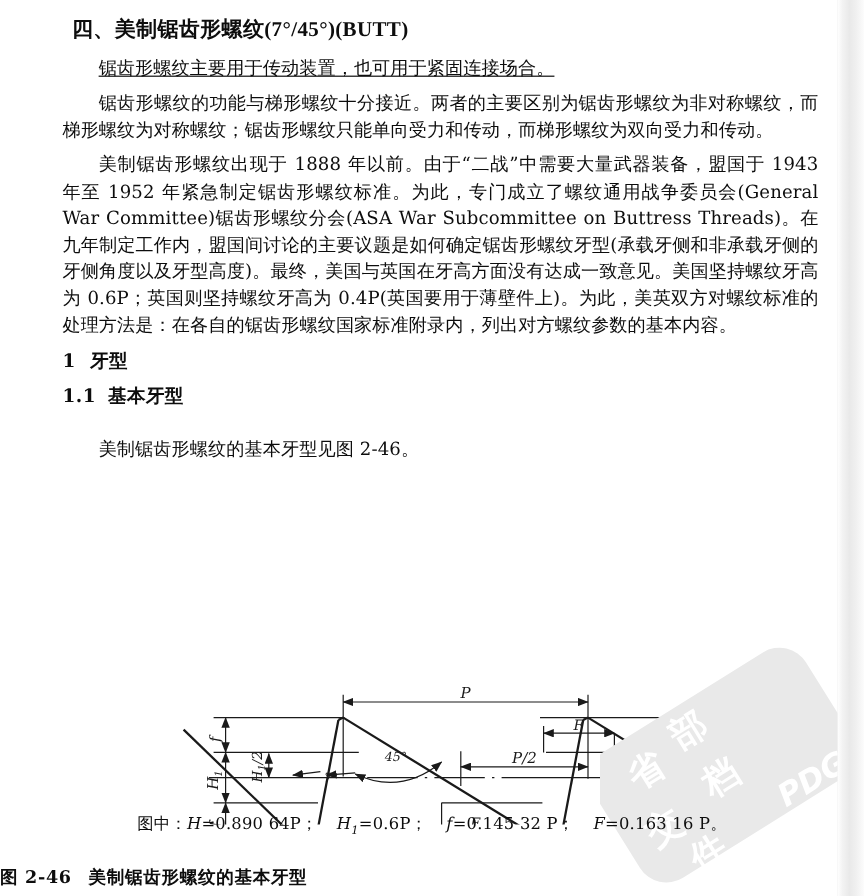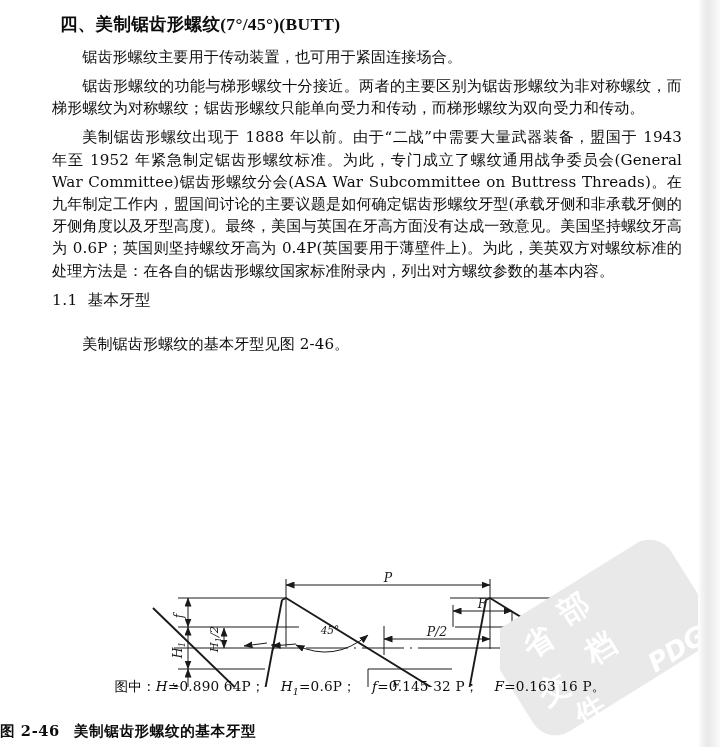--- a/index.html
+++ b/index.html
@@ -56,33 +56,33 @@
   p.body {
     font-size: 15.1px;
     line-height: 1.47;
     margin: 7px 0 0 0;
     text-align: justify;
     text-justify: inter-ideograph;
     text-indent: 2em;
     letter-spacing: 0.1px;
     word-spacing: 0.4px;
   }
-  p.body:first-of-type { margin-top: 10px; }
+  p.body:first-of-type { margin-top: 10px; text-decoration: underline; }
 
   .sec-h {
     font-size: 15.4px;
     font-weight: bold;
     margin: 9px 0 0 0;
     letter-spacing: 0.4px;
   }
   .sec-h .num { margin-right: 12px; }
 
   .sub-h {
     font-size: 15.4px;
-    font-weight: normal;
+    font-weight: bold;
     margin: 8px 0 0 0;
     letter-spacing: 0.4px;
   }
   .sub-h .num { margin-right: 10px; }
 
   .figref {
     font-size: 15.1px;
     margin: 23px 0 0 0;
     text-indent: 2em;
     letter-spacing: 0.1px;
@@ -138,20 +138,23 @@
   <div class="doc">
 
     <div class="heading">
       <span>四、美制锯齿形螺纹(7°/45°)(BUTT)</span>
     </div>
 
     <p class="body">锯齿形螺纹主要用于传动装置，也可用于紧固连接场合。</p>
     <p class="body">锯齿形螺纹的功能与梯形螺纹十分接近。两者的主要区别为锯齿形螺纹为非对称螺纹，而梯形螺纹为对称螺纹；锯齿形螺纹只能单向受力和传动，而梯形螺纹为双向受力和传动。</p>
     <p class="body">美制锯齿形螺纹出现于 1888 年以前。由于“二战”中需要大量武器装备，盟国于 1943 年至 1952 年紧急制定锯齿形螺纹标准。为此，专门成立了螺纹通用战争委员会(General War Committee)锯齿形螺纹分会(ASA War Subcommittee on Buttress Threads)。在九年制定工作内，盟国间讨论的主要议题是如何确定锯齿形螺纹牙型(承载牙侧和非承载牙侧的牙侧角度以及牙型高度)。最终，美国与英国在牙高方面没有达成一致意见。美国坚持螺纹牙高为 0.6P；英国则坚持螺纹牙高为 0.4P(英国要用于薄壁件上)。为此，美英双方对螺纹标准的处理方法是：在各自的锯齿形螺纹国家标准附录内，列出对方螺纹参数的基本内容。</p>
 
+    <div class="sec-h">
+      <span class="num">1</span><span>牙型</span>
+    </div>
 
     <div class="sub-h">
       <span class="num">1.1</span><span>基本牙型</span>
     </div>
 
     <p class="figref">美制锯齿形螺纹的基本牙型见图 2-46。</p>
   </div>
 
   <div id="figure-area">
     <svg id="figure-svg" width="720" height="200" viewBox="0 0 720 200" xmlns="http://www.w3.org/2000/svg">

